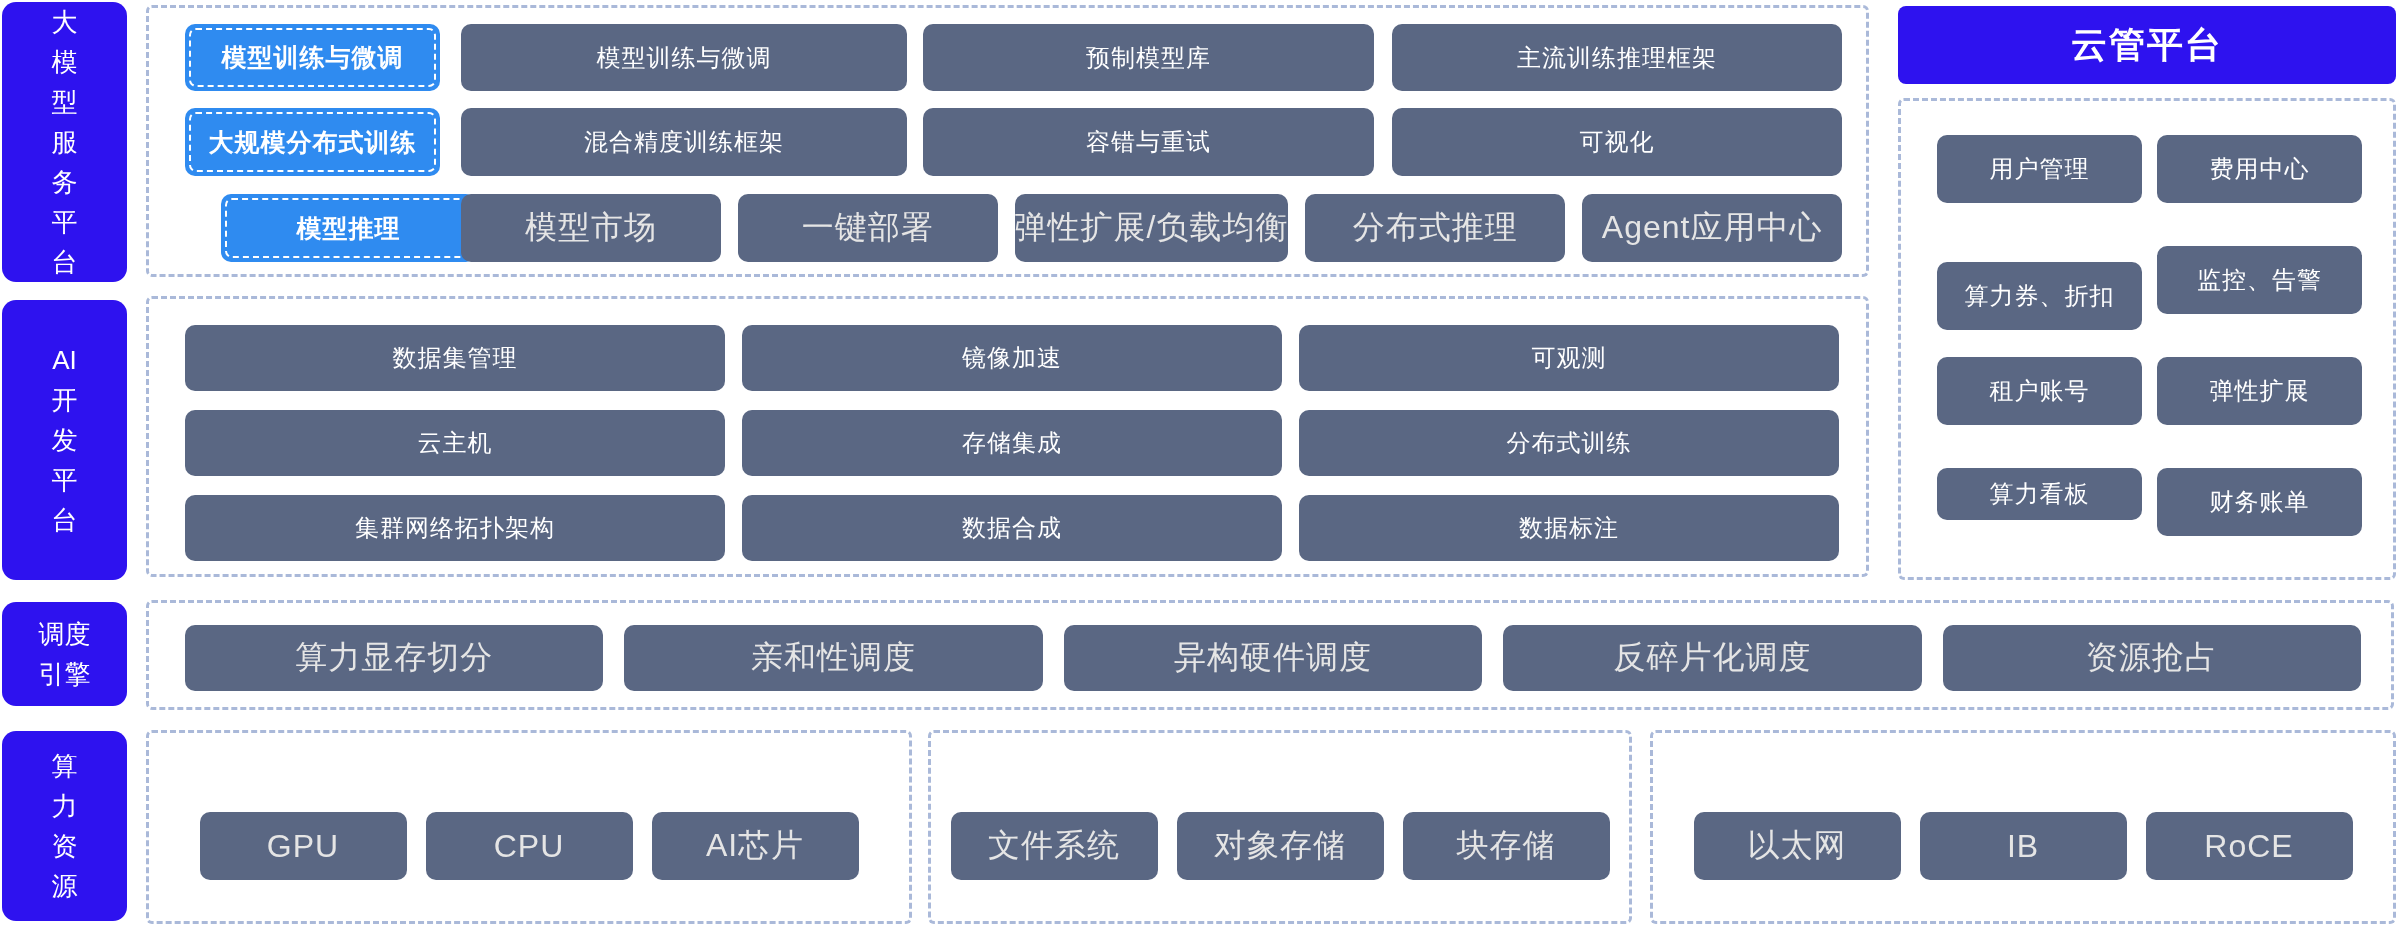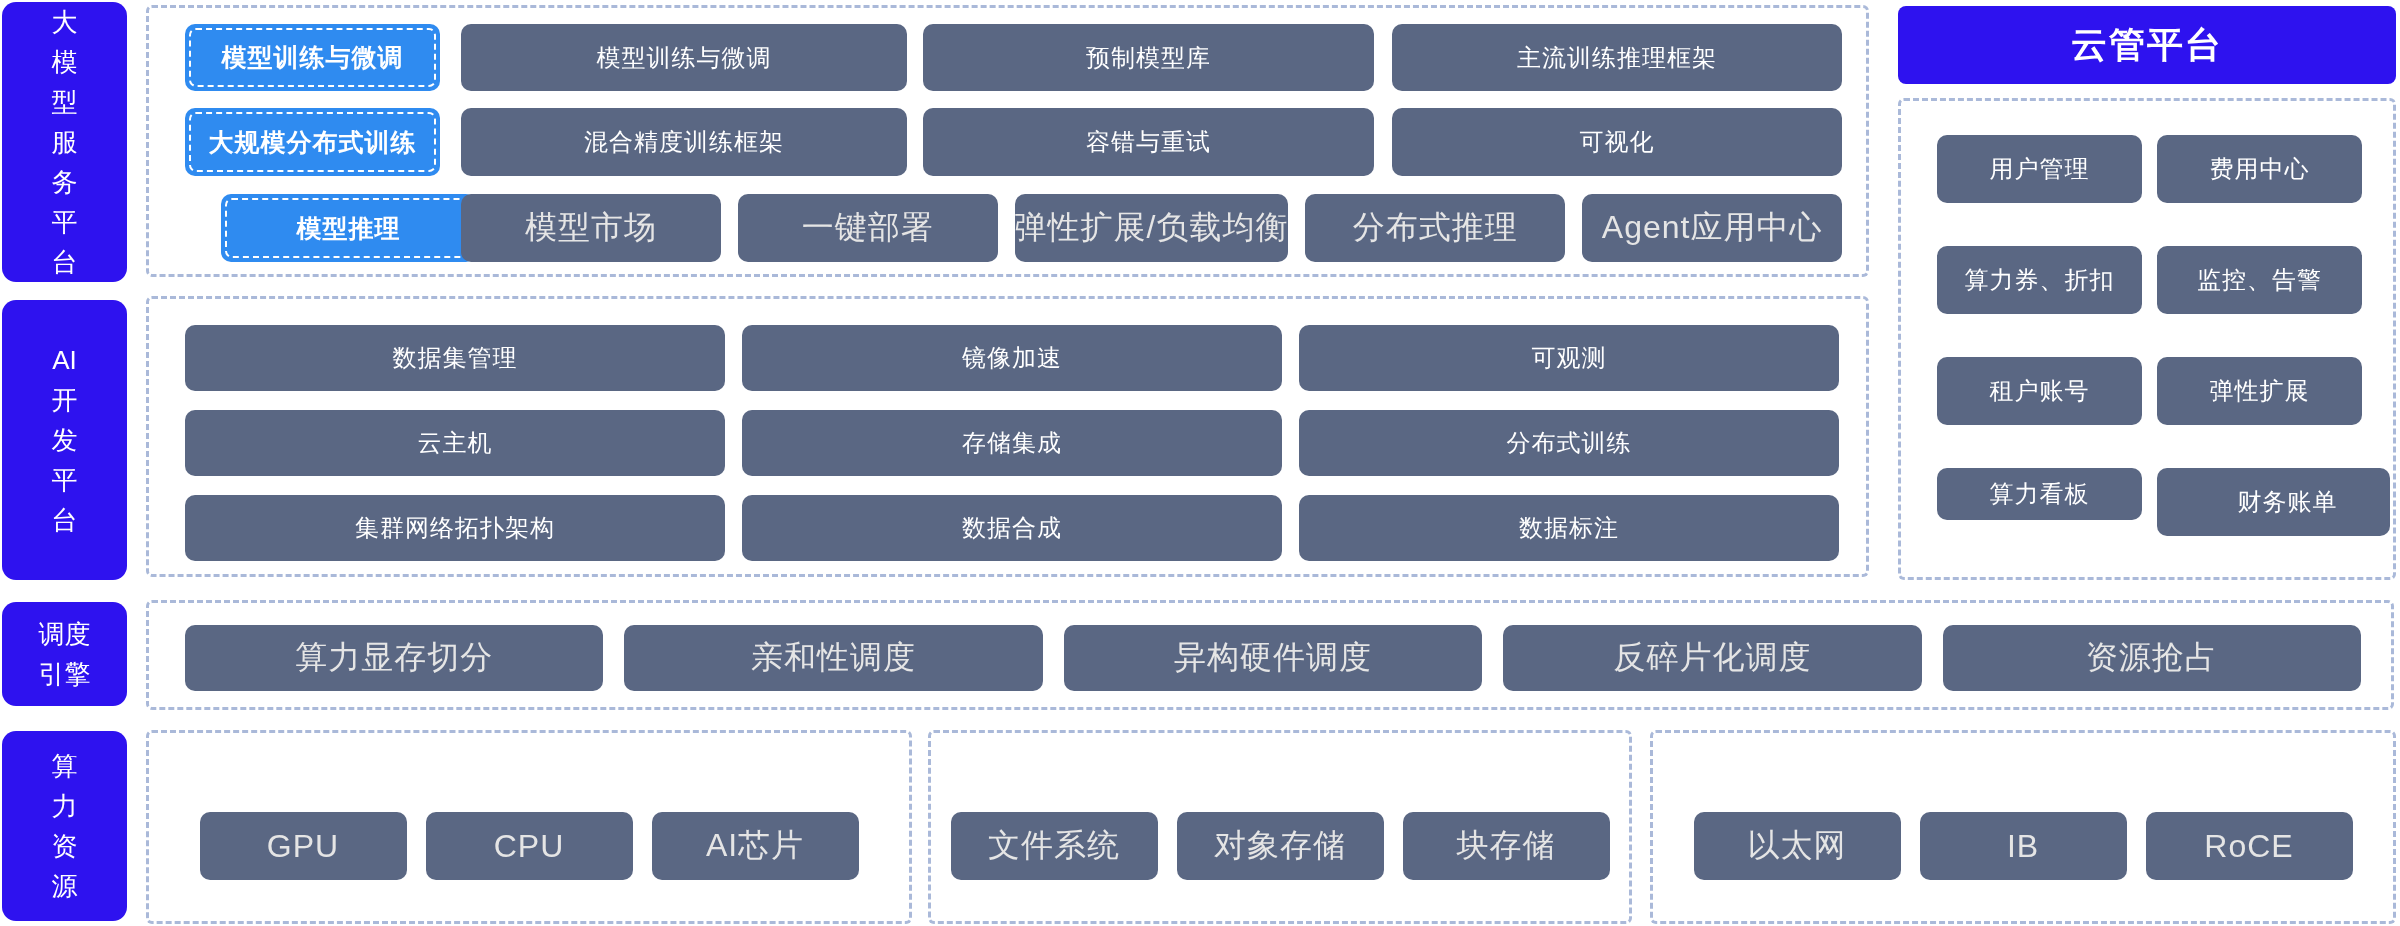--- a/index.html
+++ b/index.html
@@ -132,19 +132,19 @@
     <div class="ftile">以太网</div>
     <div class="ftile">IB</div>
     <div class="ftile">RoCE</div>
   </div>
 </div>
 
 <div class="cloud-hdr">云管平台</div>
 <div class="sec" style="left:1898px;top:98px;width:498px;height:482px;">
   <div class="tile" style="left:36px;top:34px;width:205px;height:68px;">用户管理</div>
   <div class="tile" style="left:256px;top:34px;width:205px;height:68px;">费用中心</div>
-  <div class="tile" style="left:36px;top:145px;width:205px;height:68px;">算力券、折扣</div>
+  <div class="tile" style="left:36px;top:161px;width:205px;height:68px;">算力券、折扣</div>
   <div class="tile" style="left:256px;top:145px;width:205px;height:68px;">监控、告警</div>
   <div class="tile" style="left:36px;top:256px;width:205px;height:68px;">租户账号</div>
   <div class="tile" style="left:256px;top:256px;width:205px;height:68px;">弹性扩展</div>
   <div class="tile" style="left:36px;top:367px;width:205px;height:52px;">算力看板</div>
-  <div class="tile" style="left:256px;top:367px;width:205px;height:68px;padding-left:28px;">财务账单</div>
+  <div class="tile" style="left:256px;top:367px;width:205px;height:68px;">财务账单</div>
 </div>
 
 </body></html>

